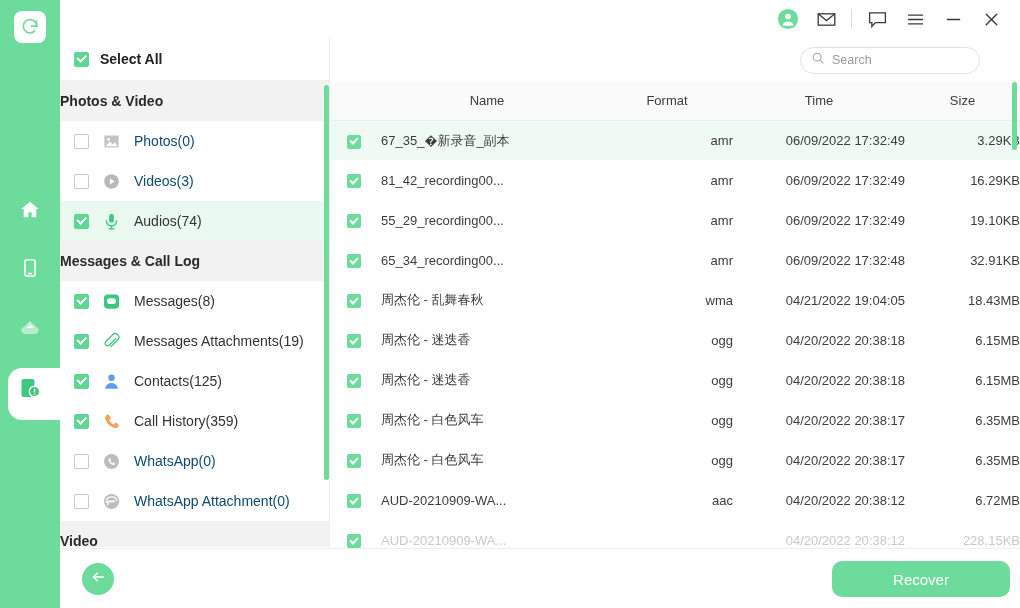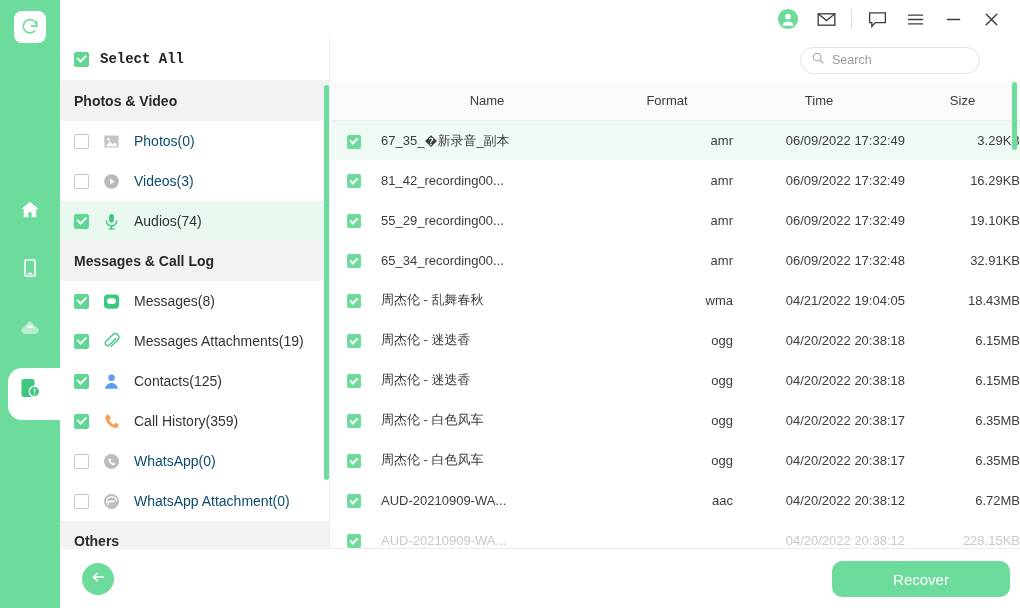--- a/index.html
+++ b/index.html
@@ -78,32 +78,30 @@
     position: relative;
     height: 43px;
     display: flex; align-items: center;
     padding-left: 14px;
     border-bottom: 1px solid #f0f0f0;
     background: #ffffff;
   }
   #selectall-label {
     font-size: 14px; font-weight: bold; color: #222222;
     margin-left: 11px;
-    font-family: Liberation Mono, monospace;
   }
   #cat-scroll {
     position: relative;
     height: 466px;
     overflow: hidden;
   }
   .cat-group-title {
     height: 40px;
     background: #f2f2f2;
     display: flex; align-items: center;
-    padding-left: 14px;
     font-size: 14px; font-weight: bold; color: #2a2a2a;
   }
   .cat-item {
     height: 40px;
     display: flex; align-items: center;
     padding-left: 14px;
     background: #ffffff;
   }
   .cat-item.selected { background: #e9f9f0; }
   .cat-item .cat-icon {
@@ -466,21 +464,21 @@
         <span class="cat-icon">
           <svg width="19" height="19" viewBox="0 0 24 24">
             <circle cx="12" cy="12" r="9.5" fill="#bdbdbd"></circle>
             <path d="M7 16.5 8.3 13H5.6a6.6 6.6 0 0 1 12.9-2.2" fill="none" stroke="#ffffff" stroke-width="1.6" stroke-linecap="round"></path>
             <rect x="7.5" y="10.6" width="9" height="2.4" rx="1.2" fill="#ffffff"></rect>
           </svg>
         </span>
         <span class="cat-label">WhatsApp Attachment(0)</span>
       </div>
 
-      <div class="cat-group-title">Others</div>
+      <div class="cat-group-title">Video</div>
 
     </div>
 
     <div id="side-scrollbar"></div>
   </div>
 
   <div id="table-pane">
 
     <div id="search-bar">
       <div id="search-box">

